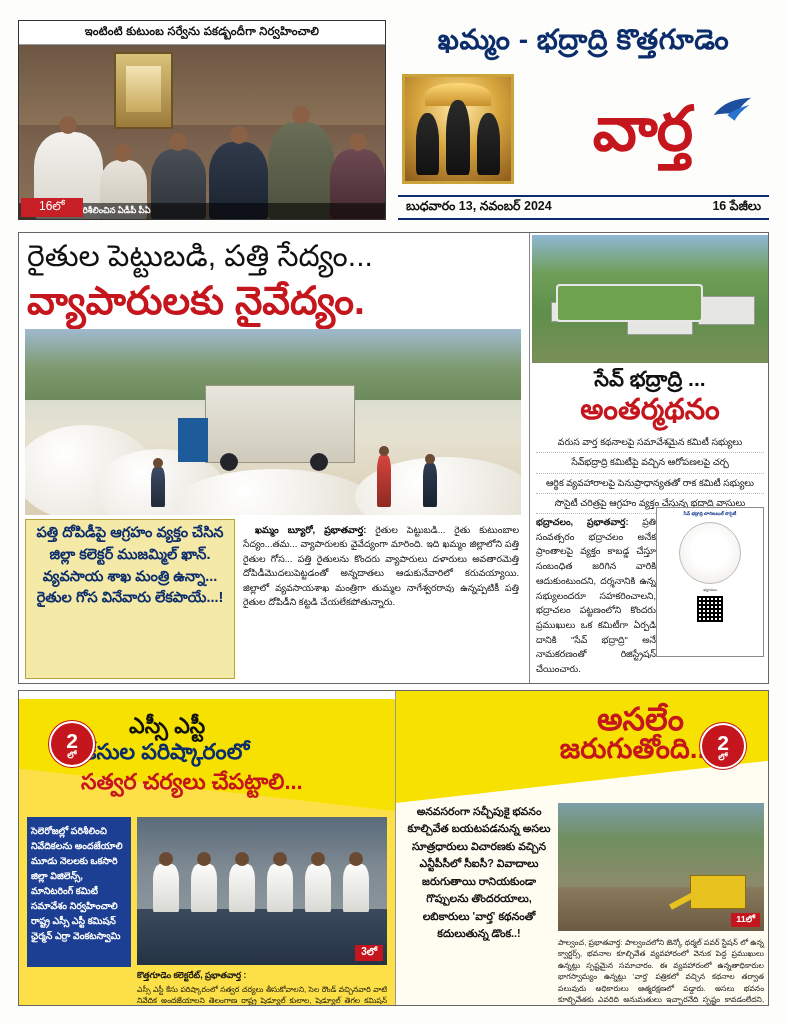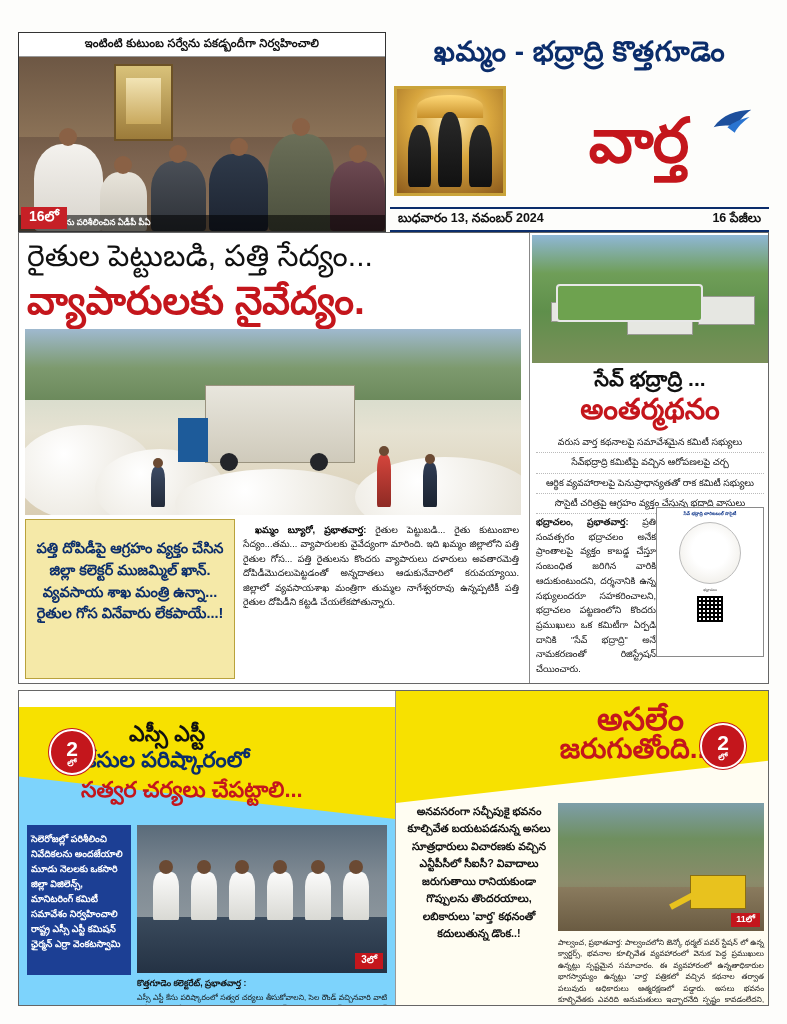--- a/index.html
+++ b/index.html
@@ -12,24 +12,24 @@
     position: relative;
     width: 787px;
     height: 1024px;
     background: #fdfdfb;
     overflow: hidden;
   }
 
   
   .masthead {
     position: absolute;
-    left: 18px; top: 32px;
+    left: 18px; top: 20px;
     width: 751px; height: 200px;
     display: flex;
-    gap: 4px;
+    gap: 12px;
   }
   .mh-left {
     width: 368px;
     border: 1px solid #333;
     background: #fff;
     display: flex;
     flex-direction: column;
   }
   .mh-left-cap {
     font-size: 11.5px;
@@ -79,22 +79,22 @@
     font-weight: bold;
     color: #fff;
     background: rgba(0,0,0,.55);
     position: absolute;
     left: 0; bottom: 0; right: 0;
     padding: 2px 4px;
   }
   .mh-badge {
     position: absolute; left: 2px; bottom: 2px;
     background: #c62026; color: #fff;
-    font-size: 14px; font-weight: bold;
-    padding: 1px 8px;
+    font-size: 12px; font-weight: normal;
+    padding: 1px 18px;
   }
 
   .mh-right {
     flex: 1;
     position: relative;
     display: flex;
     flex-direction: column;
   }
   .mh-title {
     text-align: center;
@@ -216,21 +216,21 @@
   .trees {
     position:absolute; left:0; right:0; top:0; height:38%;
     background: linear-gradient(180deg,#9fb9cf 0%, #7d9a6e 55%, #6c8a5c 100%);
   }
   .lead-boxcap {
     position: absolute;
     left: 6px; top: 286px;
     width: 210px; height: 160px;
     background: #f5e9a8;
     border: 1px solid #b9a23c;
-    padding: 18px 8px;
+    padding: 2px 8px;
     font-size: 14.5px;
     font-weight: bold;
     color: #0b2d6b;
     line-height: 1.5;
     text-align: center;
   }
   .lead-body {
     position: absolute;
     left: 222px; top: 286px;
     width: 280px; height: 160px;
@@ -310,23 +310,23 @@
   
   .split {
     position: absolute;
     left: 18px; top: 690px;
     width: 751px; height: 316px;
     border: 1px solid #666;
     background: #fff;
     overflow: hidden;
   }
   .split-left {
-    position: absolute; left: 0; top: 16px;
+    position: absolute; left: 0; top: 8px;
     width: 376px; height: 100%;
-    background: #7dd3fc;
+    background: #fde047;
   }
   .split-right {
     position: absolute; left: 376px; top: 0;
     width: 375px; height: 100%;
     background: #fffdf2;
     border-left: 1px solid #999;
   }
   .yellow-wedge {
     position: absolute; left: 0; top: 0; width: 376px; height: 112px;
     background: #f7e100;

